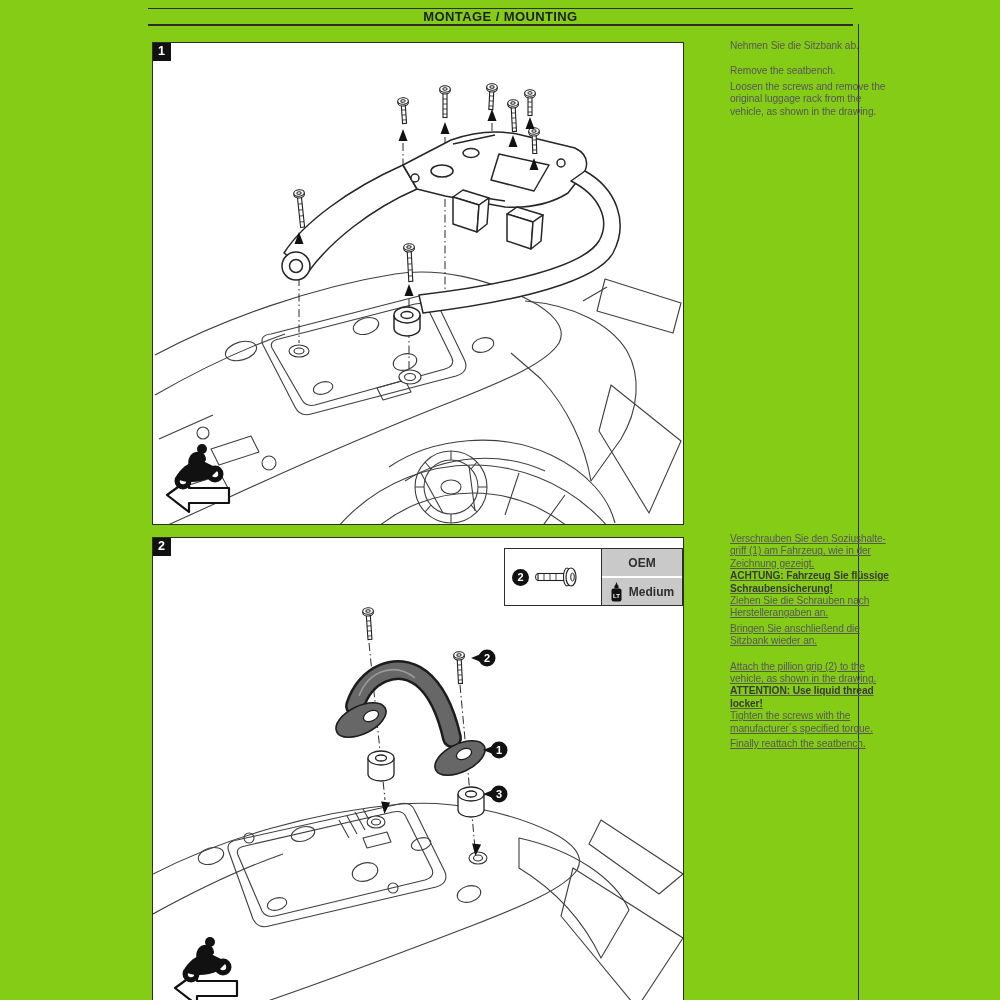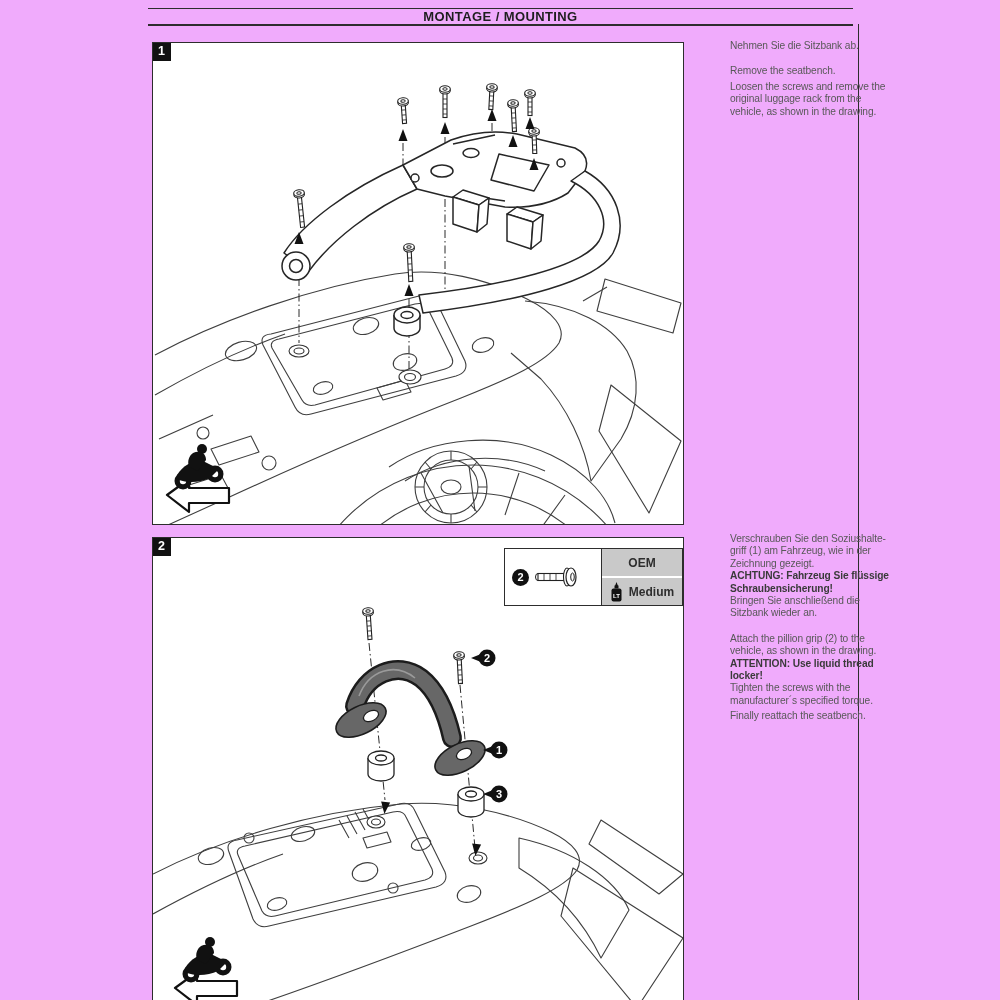--- a/index.html
+++ b/index.html
@@ -1,37 +1,37 @@
 <!DOCTYPE html>
 <html><head>
 <meta charset="utf-8">
 <style>
   html,body{margin:0;padding:0;width:1000px;height:1000px;overflow:hidden;background:#fff;}
   body{font-family:"Liberation Sans",sans-serif;color:#565656;position:relative;}
-  .page{position:absolute;inset:0;background:#f0abfc;}
+  .page{position:absolute;inset:0;background:#84cc16;}
 
   
   .hdr-rule-top{position:absolute;left:148px;top:8px;width:705px;height:1.4px;background:#2d2d2d;}
   .hdr-title{position:absolute;left:148px;top:9px;width:705px;text-align:center;
              font-size:13px;font-weight:700;letter-spacing:.4px;color:#1e1e1e;}
   .hdr-rule-bot{position:absolute;left:148px;top:23.5px;width:705px;height:2px;background:#2d2d2d;}
   .right-rule{position:absolute;left:858px;top:24px;width:1.4px;height:976px;background:#2d2d2d;}
 
   
   .stepbox{position:absolute;border:1.6px solid #2d2d2d;background:#fff;overflow:hidden;}
   #step1-box{left:152px;top:42px;width:530px;height:481px;}
   #step2-box{left:152px;top:537px;width:530px;height:475px;}
   .badge{position:absolute;left:-1px;top:-1px;width:19px;height:19px;background:#111;
          color:#fff;font-weight:700;font-size:12.5px;line-height:19px;text-align:center;z-index:5;}
   .stepbox svg{display:block;}
 
   
   .textcol{position:absolute;left:690px;width:172px;font-size:10.2px;line-height:12.4px;
            letter-spacing:-0.1px;color:#585858;}
-  #text1{top:40px;} #text2{top:533px;}
+  #text1{top:40px;} #text2{top:533px;text-decoration:underline;}
   .textcol p{margin:0 0 3px 0;white-space:pre;padding-left:40px;}
   .textcol p.cont{margin-bottom:0;}
   .textcol p.bold{font-weight:700;color:#3a3a3a;margin-bottom:0;white-space:pre;}
   .textcol p.lang-gap{margin-top:13px;}
 
   
   .legend{position:absolute;top:10px;right:0px;width:177px;height:56px;border:1.6px solid #2d2d2d;
           display:flex;background:#fff;z-index:4;}
   .legend-left{width:84px;display:flex;align-items:center;justify-content:center;gap:5px;background:#fff;}
   .legend-right{flex:1;border-left:1.6px solid #2d2d2d;display:flex;flex-direction:column;gap:2px;background:#fff;margin-left:12px;}
@@ -314,20 +314,22 @@
       <use href="#moto" transform="translate(18,398)"></use>
     </svg>
   </div>
 
   <div class="textcol" id="text2">
     <p class="cont">Verschrauben Sie den Soziushalte-
 griff (1) am Fahrzeug, wie in der
 Zeichnung gezeigt.</p>
     <p class="bold">ACHTUNG: Fahrzeug Sie flüssige
 Schraubensicherung!</p>
+    <p>Ziehen Sie die Schrauben nach
+Herstellerangaben an.</p>
     <p>Bringen Sie anschließend die
 Sitzbank wieder an.</p>
     <p class="cont lang-gap">Attach the pillion grip (2) to the
 vehicle, as shown in the drawing.</p>
     <p class="bold">ATTENTION: Use liquid thread
 locker!</p>
     <p>Tighten the screws with the
 manufacturer´s specified torque.</p>
     <p>Finally reattach the seatbench.</p>
   </div>

